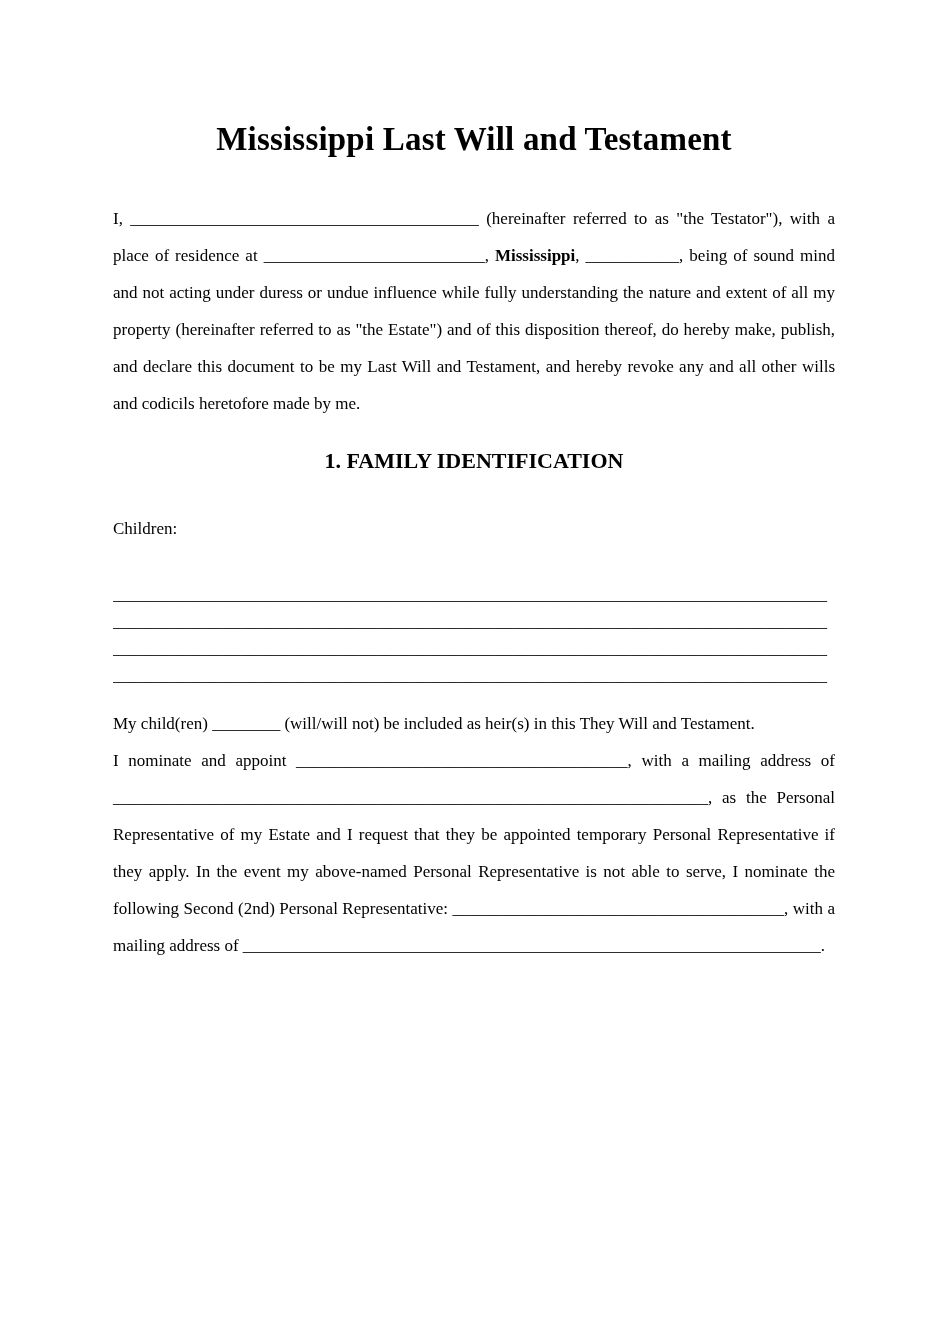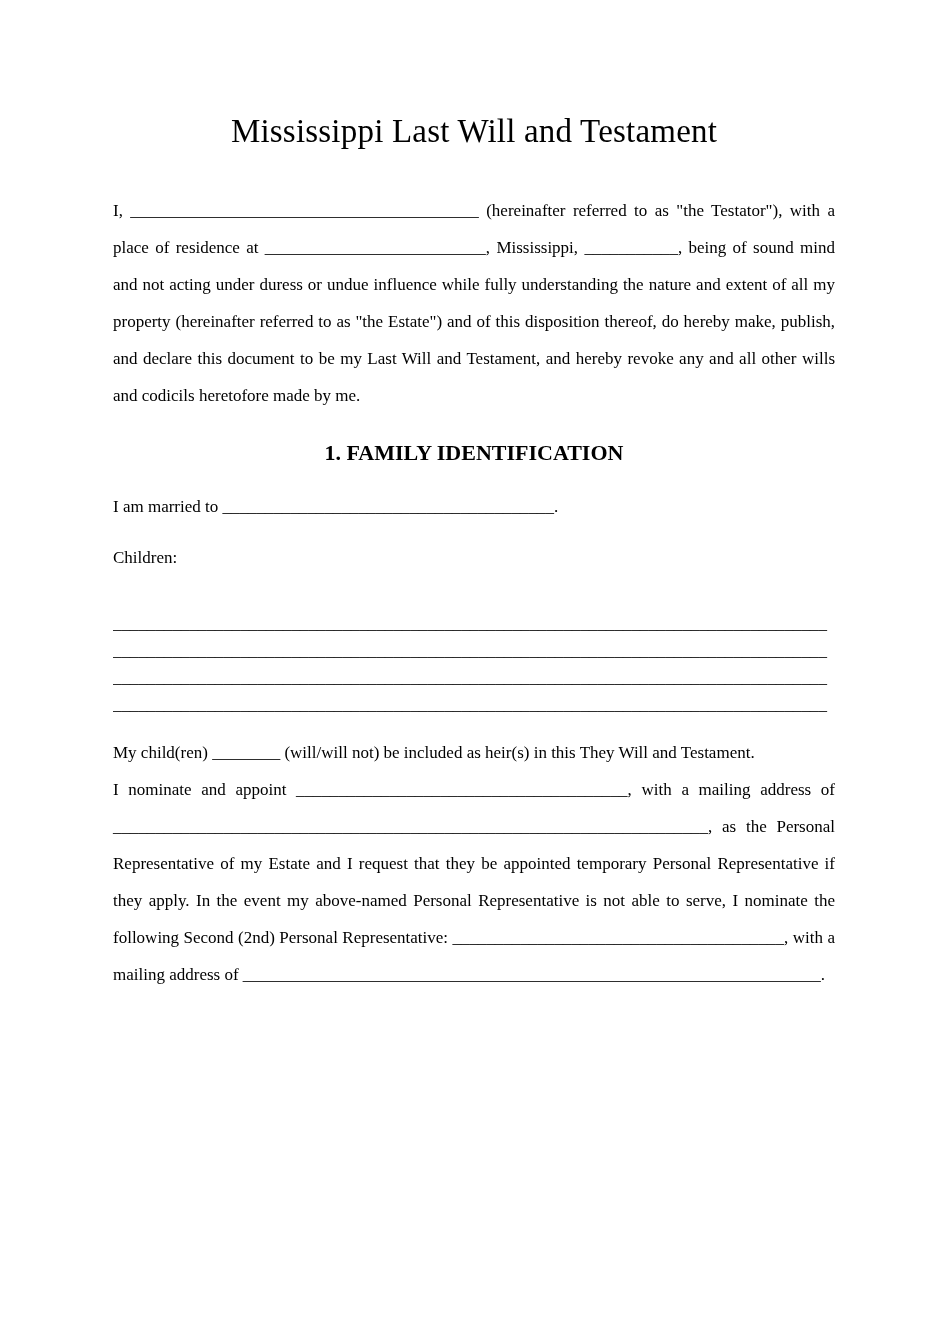--- a/index.html
+++ b/index.html
@@ -13,24 +13,24 @@
     height: 1343px;
     box-sizing: border-box;
     background: #ffffff;
     padding: 112px 115px 0 113px;
     font-family: "Liberation Serif", serif;
     font-size: 17px;
     color: #000000;
     overflow: hidden;
   }
   .doc-title {
-    margin: 0 0 40px 0;
+    margin: 8px 0 40px 0;
     text-align: center;
     font-size: 33px;
-    font-weight: normal;
+    font-weight: bold;
     line-height: 1.2;
     letter-spacing: 0.2px;
   }
   .para {
     margin: 0;
     text-align: justify;
     line-height: 37px;
   }
   .sec-heading {
     margin: 26px 0 22px 0;
@@ -47,34 +47,33 @@
   .children-lines {
     margin-top: 34px;
     margin-bottom: 16px;
   }
   .cline {
     line-height: 27px;
     white-space: nowrap;
     overflow: hidden;
     width: 100%;
   }
-  b { font-weight: normal; }
+  b { font-weight: bold; }
 </style>
 </head>
 <body>
 
 <div class="page">
 
   <h1 class="doc-title">Mississippi Last Will and Testament</h1>
 
   <p class="para"><span>I, </span><span class="blank">_________________________________________</span><span> (hereinafter referred to as "the Testator"), with a place of residence at </span><span class="blank">__________________________</span><span>, </span><b>Mississippi</b><span>, </span><span class="blank">___________</span><span>, being of sound mind and not acting under duress or undue influence while fully understanding the nature and extent of all my property (hereinafter referred to as "the Estate") and of this disposition thereof, do hereby make, publish, and declare this document to be my Last Will and Testament, and hereby revoke any and all other wills and codicils heretofore made by me.</span></p>
 
   <h2 class="sec-heading">1. FAMILY IDENTIFICATION</h2>
 
-  <p class="para"><span>I am married to </span><span class="blank">_______________________________________</span><span>.</span></p>
 
   <div class="spacer-sm"></div>
 
 
   <div class="spacer-sm"></div>
 
   <p class="para">Children:</p>
 
   <div class="children-lines">
     <div class="cline blank">____________________________________________________________________________________</div>

